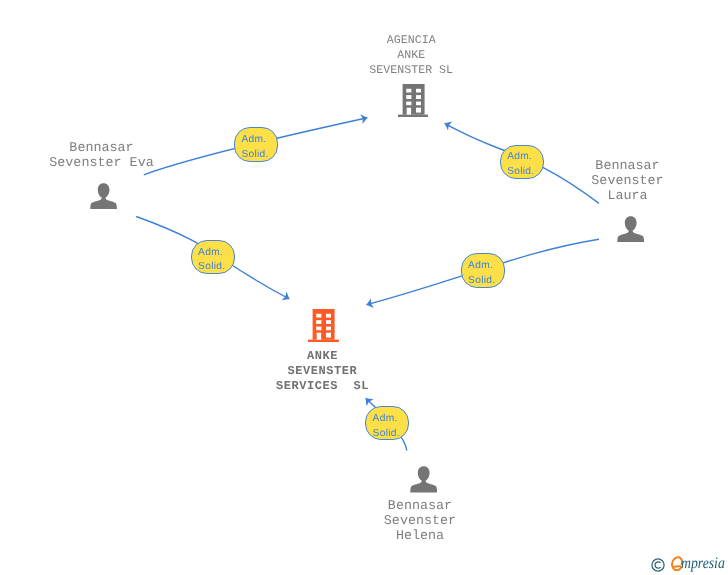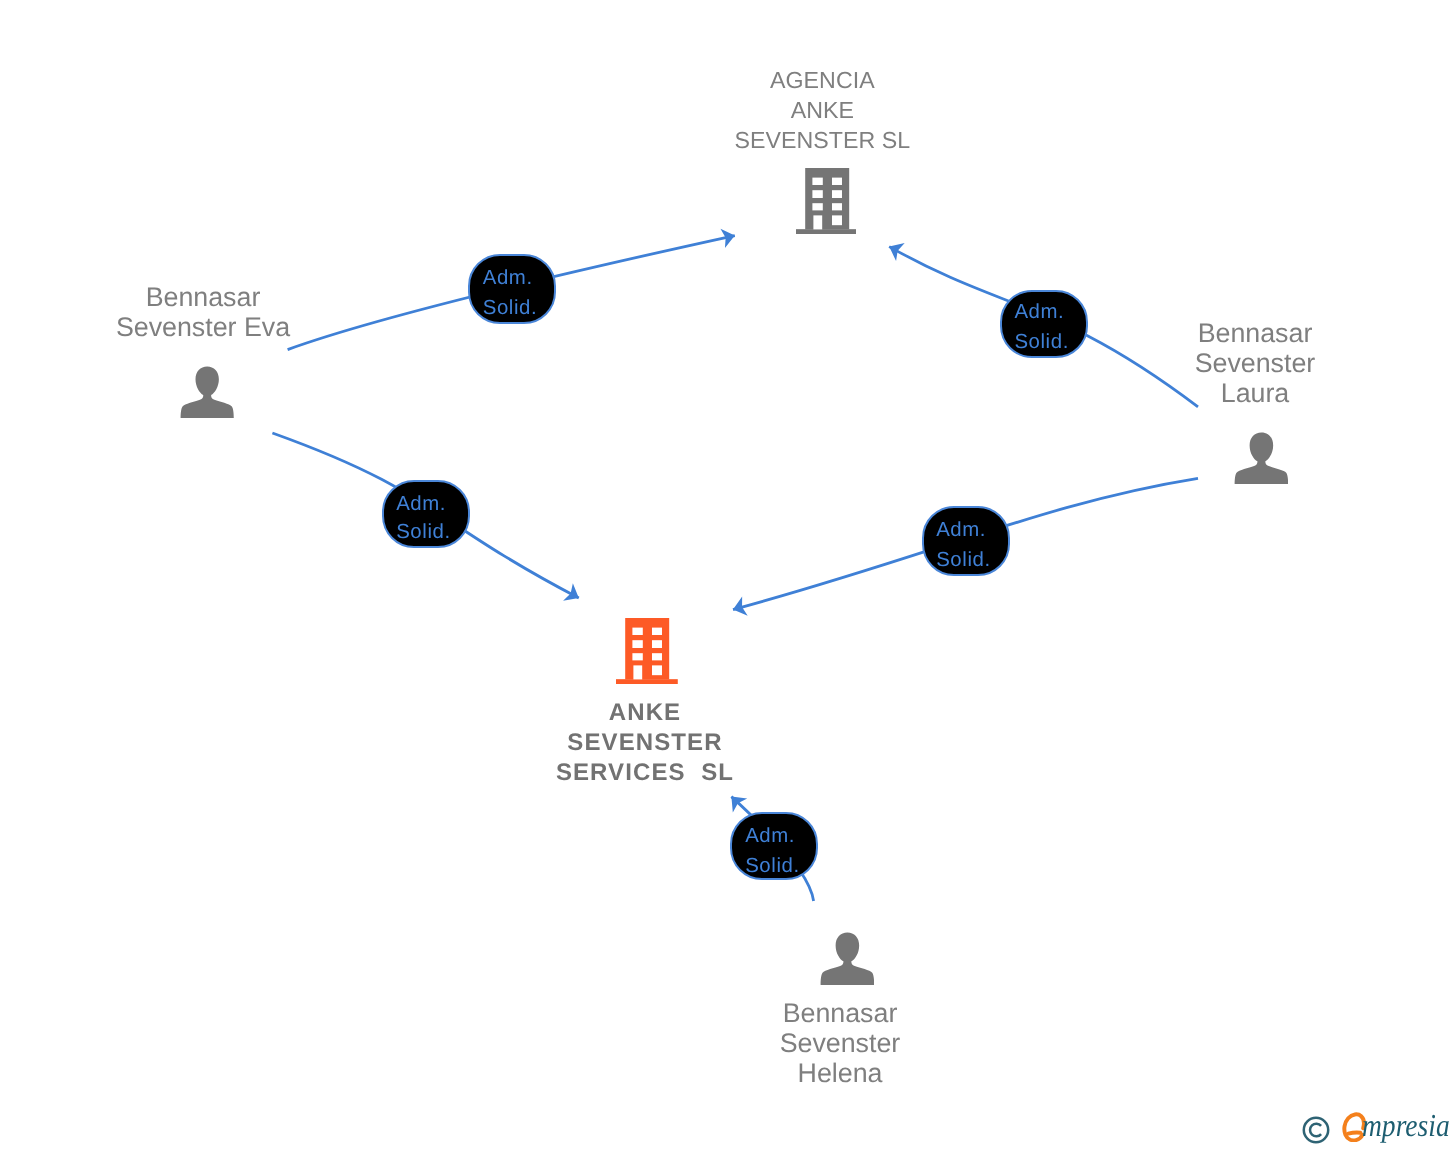--- a/index.html
+++ b/index.html
@@ -2,25 +2,25 @@
 <html><head>
 <meta charset="utf-8">
 <style>
   html,body{margin:0;padding:0;background:#ffffff;}
   body{width:728px;height:575px;position:relative;overflow:hidden;
        font-family:"Liberation Sans",sans-serif;-webkit-font-smoothing:antialiased;text-rendering:geometricPrecision;}
   .stage{position:absolute;left:0;top:0;width:728px;height:575px;background:#fff;}
   svg.edges{position:absolute;left:0;top:0;width:728px;height:575px;}
   .node{position:absolute;}
   .cap{position:absolute;transform:translateZ(0);color:#7f7f7f;font-size:13.4px;line-height:15px;
-       white-space:pre;text-align:center;letter-spacing:0px;}
+       white-space:pre;text-align:center;letter-spacing:0px;font-family:Liberation Mono, monospace;}
   .cap.co{font-size:11.6px;color:#7f7f7f;letter-spacing:0.02px;}
   .cap.bold{font-weight:bold;font-size:12px;color:#727272;letter-spacing:0.55px;}
   .ebox{position:absolute;box-sizing:border-box;border:1.4px solid #4a86d8;
-        border-radius:16px;background:#000000;}
+        border-radius:16px;background:#fde047;}
   .ebox .t{position:absolute;transform:translateZ(0);left:6.2px;top:4.8px;color:#3f80d6;font-size:10.2px;
            line-height:14.6px;white-space:pre;letter-spacing:0.3px;}
   .icon{position:absolute;}
   .logo{position:absolute;display:flex;align-items:center;}
 </style>
 </head>
 <body>
 
 <div class="stage">
 

